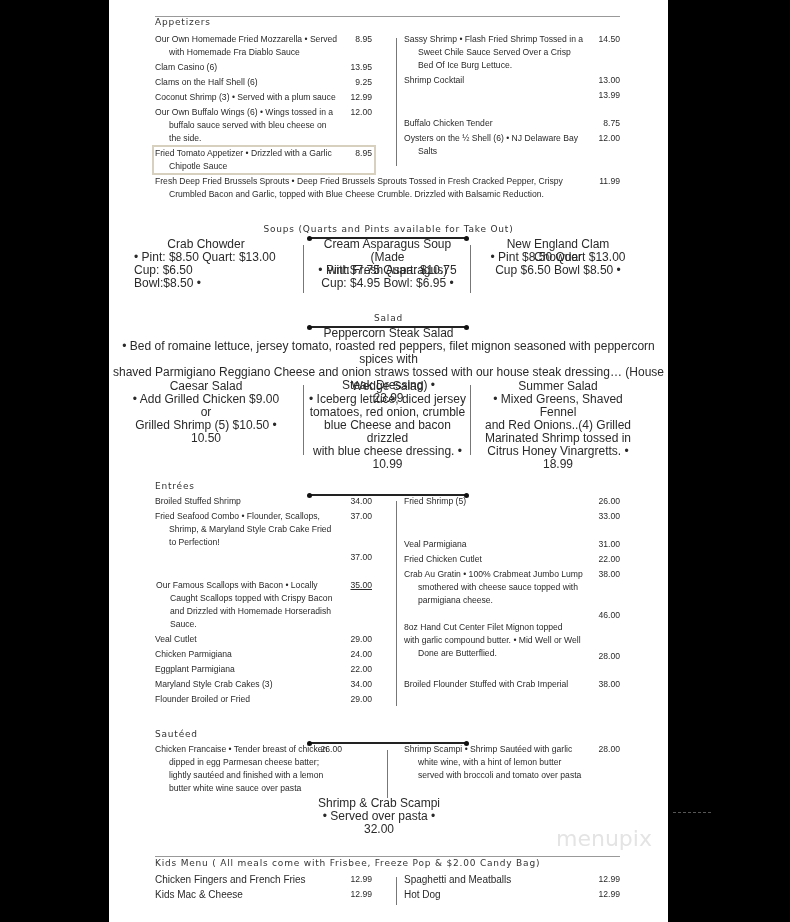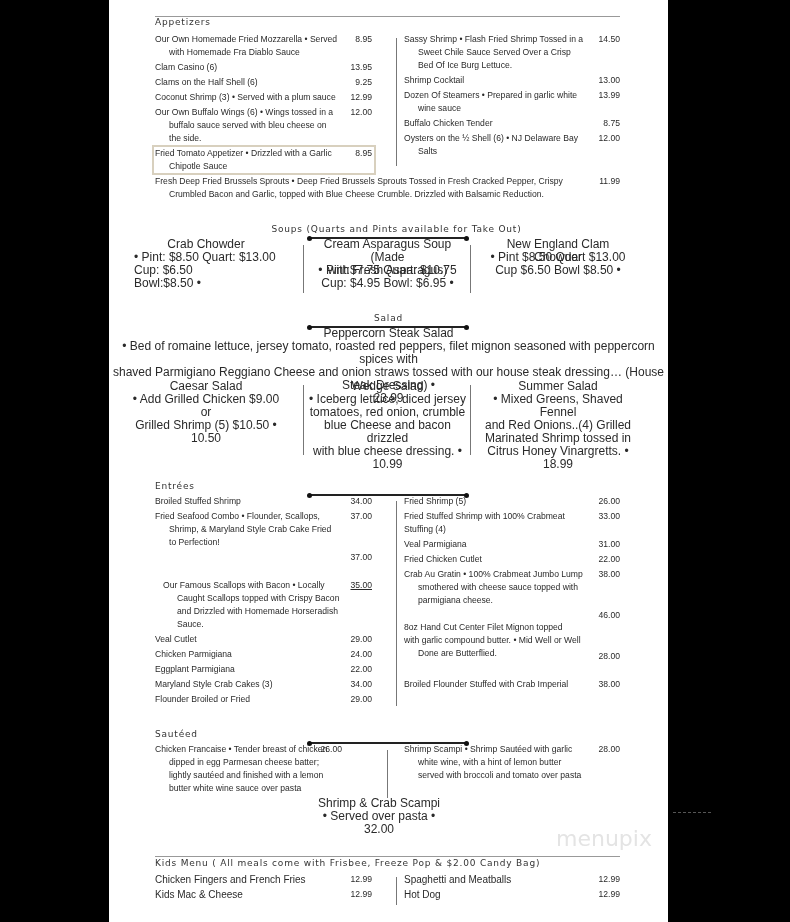--- a/index.html
+++ b/index.html
@@ -71,44 +71,40 @@
       <span class="ln">Sweet Chile Sauce Served Over  a Crisp</span>
       <span class="ln">Bed Of Ice Burg Lettuce.</span>
   </div>
   <div class="price" style="left:468px; top:33px; width:43px;">14.50</div>
 
   <div class="item" style="left:295px; top:74px;">
       <span class="l1">Shrimp Cocktail</span>
     </div>
   <div class="price" style="left:468px; top:74px; width:43px;">13.00</div>
 
-  <div class="item" style="left:295px; top:89px;">
-    <span class="l1">Dozen Of Steamers • Prepared in garlic white</span>
-      <span class="ln">wine sauce</span>
-  </div>
   <div class="price" style="left:468px; top:89px; width:43px;">13.99</div>
 
   <div class="item" style="left:295px; top:117px;">
       <span class="l1">Buffalo Chicken Tender</span>
     </div>
   <div class="price" style="left:468px; top:117px; width:43px;">8.75</div>
 
   <div class="item" style="left:295px; top:132px;">
     <span class="l1">Oysters on the ½ Shell (6) • NJ Delaware Bay</span>
       <span class="ln">Salts</span>
   </div>
   <div class="price" style="left:468px; top:132px; width:43px;">12.00</div>
 
   <div class="item" style="left:46px; top:175px;">
     <span class="l1">Fresh Deep Fried Brussels Sprouts • Deep Fried Brussels Sprouts Tossed in Fresh Cracked Pepper, Crispy</span>
       <span class="ln">Crumbled Bacon and Garlic, topped with Blue Cheese Crumble. Drizzled with Balsamic Reduction.</span>
   </div>
   <div class="price" style="left:468px; top:175px; width:43px;">11.99</div>
 
-  <div class="sec" style="left:0; width:559px; text-align:center; top:224px;margin-left:8px;">Soups (Quarts and Pints available for Take Out)</div>
+  <div class="sec" style="left:0; width:559px; text-align:center; top:224px;">Soups (Quarts and Pints available for Take Out)</div>
   <div class="bar" style="left:200px; top:237px; width:157px;"></div>
   <div class="dot" style="left:198px; top:236px;"></div>
   <div class="dot" style="left:355px; top:236px;"></div>
   <div class="vr" style="left:194px; top:245px; height:48px;"></div>
   <div class="vr" style="left:361px; top:245px; height:48px;"></div>
 
   <div class="ctr" style="left:22px; top:238px; width:150px;">Crab Chowder</div>
   <div class="ctr" style="left:22px; top:251px; width:150px; text-align:left; padding-left:3px;">• Pint: $8.50    Quart: $13.00
 Cup:  $6.50             
          Bowl:$8.50 •</div>
@@ -166,21 +162,21 @@
 
   <div class="item" style="left:46px; top:510px;">
     <span class="l1">Fried Seafood Combo • Flounder, Scallops,</span>
       <span class="ln">Shrimp, &amp; Maryland Style Crab Cake Fried</span>
       <span class="ln">to Perfection!</span>
   </div>
   <div class="price" style="left:220px; top:510px; width:43px;">37.00</div>
 
   <div class="price" style="left:220px; top:551px; width:43px;">37.00</div>
 
-  <div class="item" style="left:54px; top:579px;">
+  <div class="item" style="left:47px; top:579px;">
     <span class="l1">Our Famous Scallops with Bacon • Locally</span>
       <span class="ln">Caught Scallops topped with Crispy Bacon</span>
       <span class="ln">and Drizzled with Homemade Horseradish</span>
       <span class="ln">Sauce.</span>
   </div>
   <div class="price" style="left:220px; top:579px; width:43px;text-decoration:underline;">35.00</div>
 
   <div class="item" style="left:46px; top:633px;">
       <span class="l1">Veal Cutlet</span>
     </div>
@@ -204,24 +200,20 @@
   <div class="item" style="left:46px; top:693px;">
       <span class="l1">Flounder Broiled or Fried</span>
     </div>
   <div class="price" style="left:220px; top:693px; width:43px;">29.00</div>
 
   <div class="item" style="left:295px; top:495px;">
       <span class="l1">Fried Shrimp (5)</span>
     </div>
   <div class="price" style="left:468px; top:495px; width:43px;">26.00</div>
 
-  <div class="item" style="left:295px; top:510px;">
-    <span class="l1">Fried Stuffed Shrimp with 100% Crabmeat</span>
-      <span class="ln0">Stuffing (4)</span>
-  </div>
   <div class="price" style="left:468px; top:510px; width:43px;">33.00</div>
 
   <div class="item" style="left:295px; top:538px;">
       <span class="l1">Veal Parmigiana</span>
     </div>
   <div class="price" style="left:468px; top:538px; width:43px;">31.00</div>
 
   <div class="item" style="left:295px; top:553px;">
       <span class="l1">Fried Chicken Cutlet</span>
     </div>

